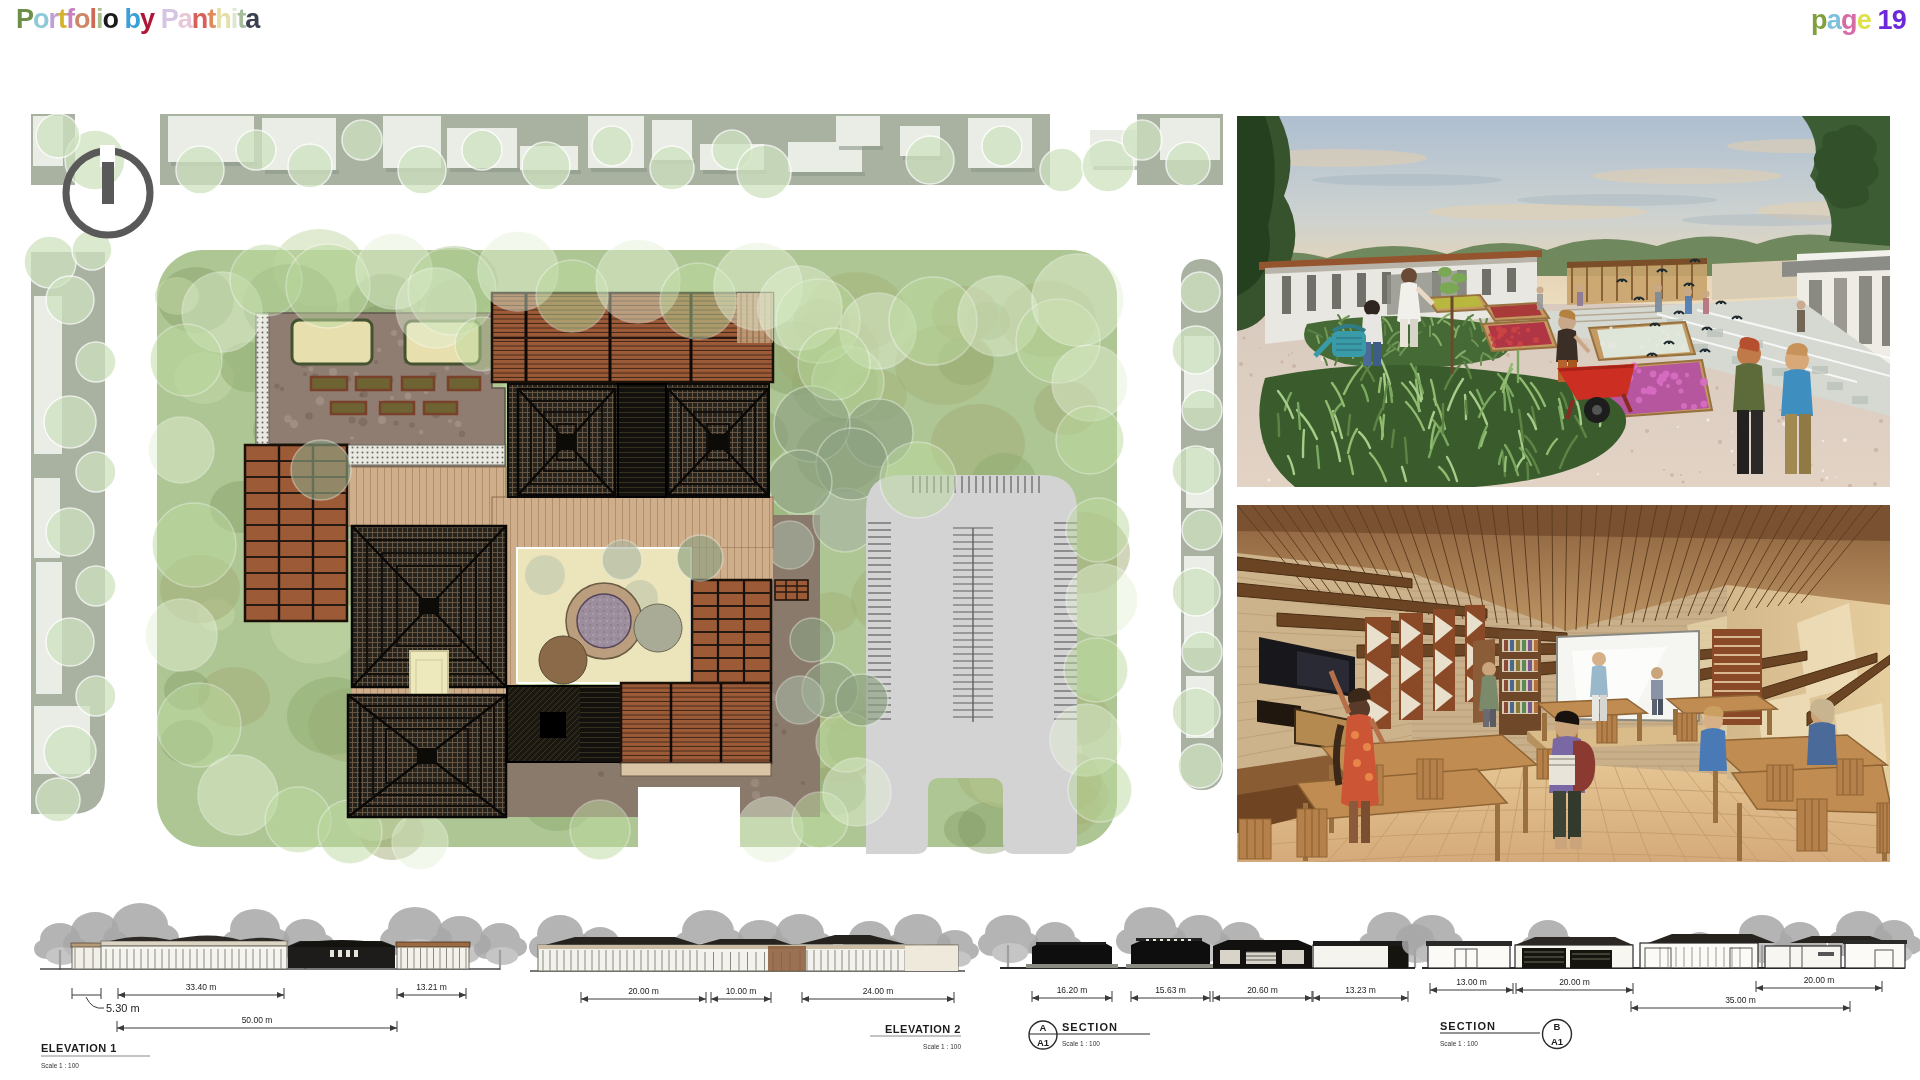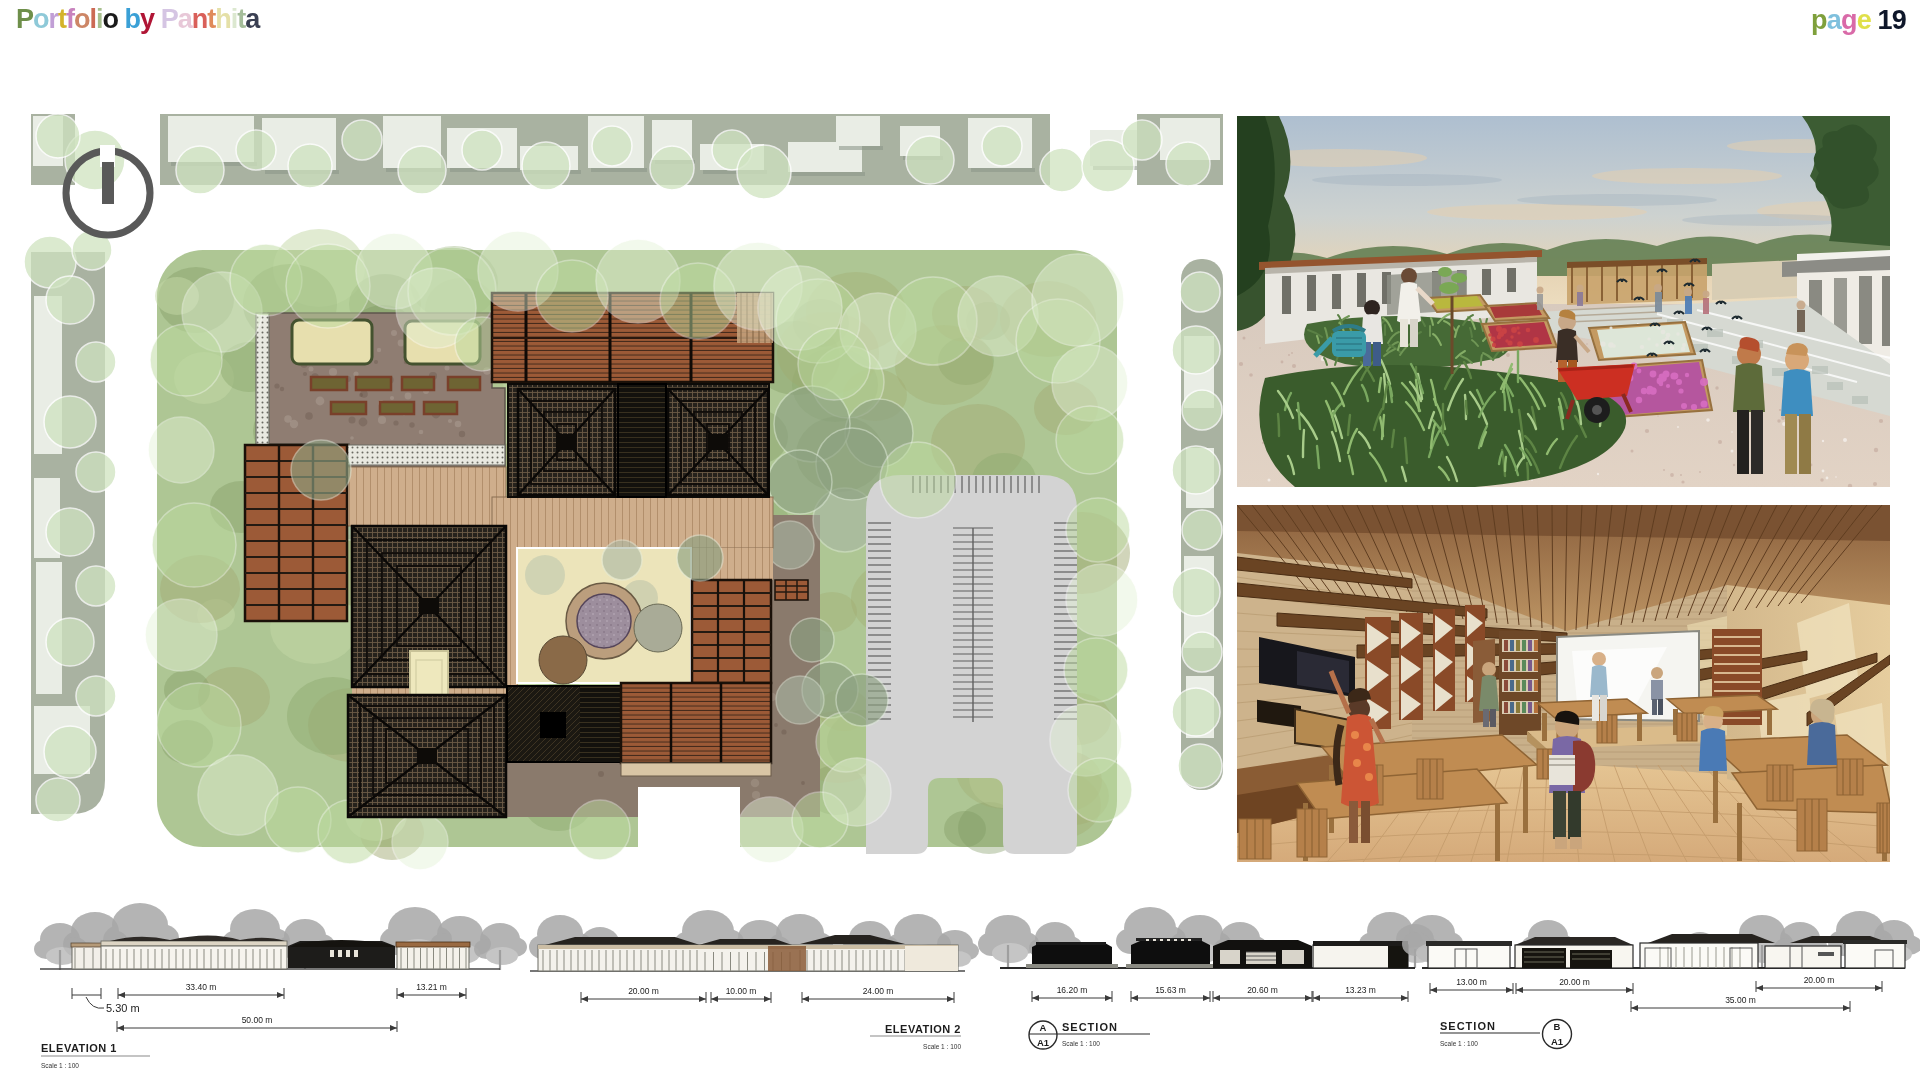--- a/index.html
+++ b/index.html
@@ -2,21 +2,21 @@
 <html><head><meta charset="utf-8"><title>Portfolio p19</title>
 <style>
 html,body{margin:0;padding:0;width:1920px;height:1080px;background:#ffffff;overflow:hidden}
 body{font-family:"Liberation Sans",sans-serif;position:relative}
 .abs{position:absolute}
 svg text{font-family:"Liberation Sans",sans-serif}
 </style></head><body>
 
 <div class="abs" style="left:16px;top:4px;font-size:27px;font-weight:bold;letter-spacing:-1px"><span style="color:#6e8f4a">P</span><span style="color:#8ec9d8">o</span><span style="color:#c19fd6">r</span><span style="color:#d4b32a">t</span><span style="color:#c883be">f</span><span style="color:#cd8666">o</span><span style="color:#cc6a55">l</span><span style="color:#a8bf8e">i</span><span style="color:#1a1a1a">o</span><span>&nbsp;</span><span style="color:#3aa0d6">b</span><span style="color:#b01535">y</span><span>&nbsp;</span><span style="color:#d5c5e3">P</span><span style="color:#e8c8d8">a</span><span style="color:#d9605a">n</span><span style="color:#e08a5a">t</span><span style="color:#e5e0a8">h</span><span style="color:#dce8d0">i</span><span style="color:#a5bd9a">t</span><span style="color:#3a3f52">a</span></div>
 
-<div class="abs" style="left:1780px;top:5px;width:126px;text-align:right;font-size:27px;letter-spacing:-0.8px;font-weight:bold"><span style="color:#7fa03c">p</span><span style="color:#7fc0dd">a</span><span style="color:#d96aa8">g</span><span style="color:#e0e04a">e</span> <span style="color:#0f172a">19</span></div>
+<div class="abs" style="left:1780px;top:5px;width:126px;text-align:right;font-size:27px;letter-spacing:-0.8px;font-weight:bold"><span style="color:#7fa03c">p</span><span style="color:#7fc0dd">a</span><span style="color:#d96aa8">g</span><span style="color:#e0e04a">e</span> <span style="color:#6d28d9">19</span></div>
 <svg class="abs" style="left:0;top:100px" width="1230" height="810" viewBox="0 100 1230 810">
 <defs>
 <pattern id="dots" width="5" height="5" patternUnits="userSpaceOnUse">
         <rect width="5" height="5" fill="#e9e9e1"></rect>
         <circle cx="2.5" cy="2.5" r="1.0" fill="#6a6a62"></circle>
       </pattern>
 <pattern id="hatch" width="5" height="5" patternUnits="userSpaceOnUse">
         <rect width="5" height="5" fill="#26221c"></rect>
         <path d="M0,2.5H5M2.5,0V5" stroke="#6b5a45" stroke-width="0.9"></path>
       </pattern>

